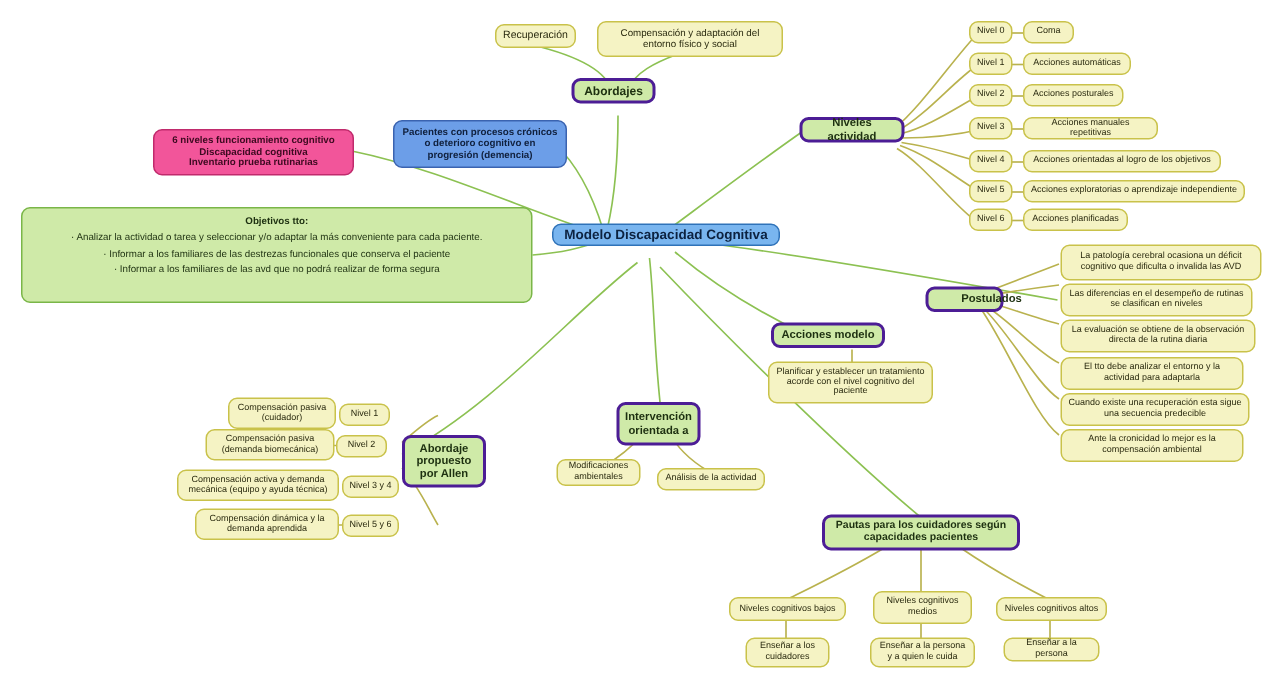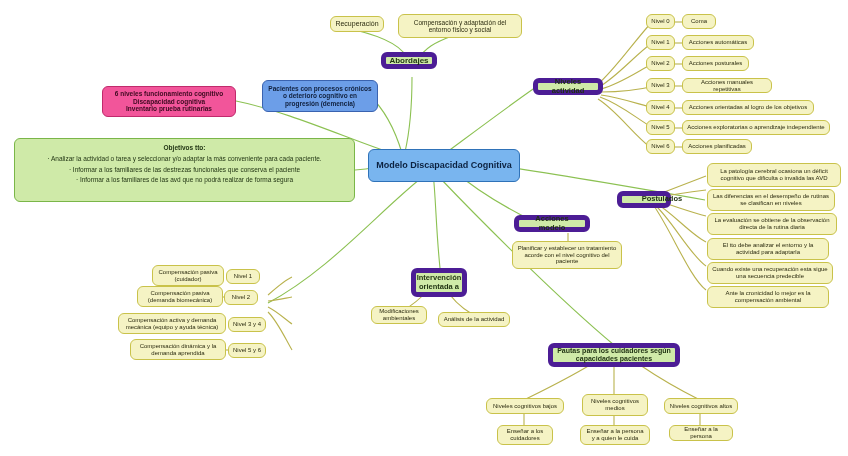--- a/index.html
+++ b/index.html
@@ -2,21 +2,21 @@
 <html><head>
 <meta charset="utf-8">
 <style>
   html,body{margin:0;padding:0;background:#ffffff;}
   body{width:848px;height:456px;overflow:hidden;font-family:"Liberation Sans",sans-serif;}
   #canvas{position:relative;width:848px;height:456px;background:#ffffff;}
   svg.links{position:absolute;left:0;top:0;width:848px;height:456px;pointer-events:none;}
   .node{position:absolute;box-sizing:border-box;display:flex;align-items:center;justify-content:center;
         text-align:center;border-radius:6px;padding:2px 4px;line-height:1.15;}
   .n-yellow{background:#f5f3c4;border:1px solid #c9c24a;color:#2b2b10;}
-  .n-green{background:#cfeaa8;border:5px solid #4c1d95;color:#1d3010;font-weight:bold;}
+  .n-green{background:#cfeaa8;border:2px solid #4c1d95;color:#1d3010;font-weight:bold;}
   .n-blue{background:#6c9ee8;border:1px solid #3a63b0;color:#10203d;font-weight:bold;}
   .n-pink{background:#f2559a;border:1px solid #c02a6c;color:#3d0a20;font-weight:bold;}
   .n-greenbig{background:#cfeaa8;border:1px solid #7ab648;color:#1d3010;}
   .n-center{background:#79b5ef;border:1px solid #2f72b8;color:#0c2240;font-weight:bold;}
   .objbox{display:block;text-align:center;padding:5px 6px;}
   .objbox .title{font-weight:bold;margin-bottom:4px;}
   .objbox .li{margin:3px 0;}
 </style>
 </head>
 <body>
@@ -78,21 +78,21 @@
 
       <path d="M590,365 C565,380 540,392 524,400"></path>
       <path d="M614,365 C614,380 614,392 614,400"></path>
       <path d="M640,365 C662,380 684,392 700,400"></path>
       <path d="M524,412 C524,420 524,424 524,430"></path>
       <path d="M614,412 C614,420 614,424 614,430"></path>
       <path d="M700,412 C700,420 700,424 700,430"></path>
     </g>
   </svg>
 
-  <div class="node n-center" style="left:368px;top:149px;width:152px;height:33px;font-size:9px;">Modelo Discapacidad Cognitiva</div>
+  <div class="node n-center" style="left:368px;top:149px;width:152px;height:15px;font-size:9px;">Modelo Discapacidad Cognitiva</div>
 
   <div class="node n-green" style="left:381px;top:52px;width:56px;height:17px;font-size:8px;">Abordajes</div>
   <div class="node n-yellow" style="left:330px;top:16px;width:54px;height:16px;font-size:7px;">Recuperación</div>
   <div class="node n-yellow" style="left:398px;top:14px;width:124px;height:24px;font-size:6.5px;">Compensación y adaptación del entorno físico y social</div>
 
   <div class="node n-blue" style="left:262px;top:80px;width:116px;height:32px;font-size:6.5px;">Pacientes con procesos crónicos o deterioro cognitivo en progresión (demencia)</div>
 
   <div class="node n-pink objbox" style="left:102px;top:86px;width:134px;height:31px;font-size:6.5px;display:flex;flex-direction:column;justify-content:center;">
     <span>6 niveles funcionamiento cognitivo</span>
     <span>Discapacidad cognitiva</span>
@@ -138,20 +138,21 @@
   <div class="node n-yellow" style="left:707px;top:262px;width:126px;height:22px;font-size:6px;">Cuando existe una recuperación esta sigue una secuencia predecible</div>
   <div class="node n-yellow" style="left:707px;top:286px;width:122px;height:22px;font-size:6px;">Ante la cronicidad lo mejor es la compensación ambiental</div>
 
   <div class="node n-green" style="left:514px;top:215px;width:76px;height:17px;font-size:7.5px;">Acciones modelo</div>
   <div class="node n-yellow" style="left:512px;top:241px;width:110px;height:28px;font-size:6px;">Planificar y establecer un tratamiento acorde con el nivel cognitivo del paciente</div>
 
   <div class="node n-green" style="left:411px;top:268px;width:56px;height:29px;font-size:7.5px;">Intervención orientada a</div>
   <div class="node n-yellow" style="left:371px;top:306px;width:56px;height:18px;font-size:6px;">Modificaciones ambientales</div>
   <div class="node n-yellow" style="left:438px;top:312px;width:72px;height:15px;font-size:6px;">Análisis de la actividad</div>
 
+  <div class="node n-green" style="left:268px;top:290px;width:56px;height:35px;font-size:7.5px;">Abordaje propuesto por Allen</div>
 
   <div class="node n-yellow" style="left:226px;top:269px;width:34px;height:15px;font-size:6px;">Nivel 1</div>
   <div class="node n-yellow" style="left:152px;top:265px;width:72px;height:21px;font-size:6px;">Compensación pasiva (cuidador)</div>
 
   <div class="node n-yellow" style="left:224px;top:290px;width:34px;height:15px;font-size:6px;">Nivel 2</div>
   <div class="node n-yellow" style="left:137px;top:286px;width:86px;height:21px;font-size:6px;">Compensación pasiva (demanda biomecánica)</div>
 
   <div class="node n-yellow" style="left:228px;top:317px;width:38px;height:15px;font-size:6px;">Nivel 3 y 4</div>
   <div class="node n-yellow" style="left:118px;top:313px;width:108px;height:21px;font-size:6px;">Compensación activa y demanda mecánica (equipo y ayuda técnica)</div>
 

